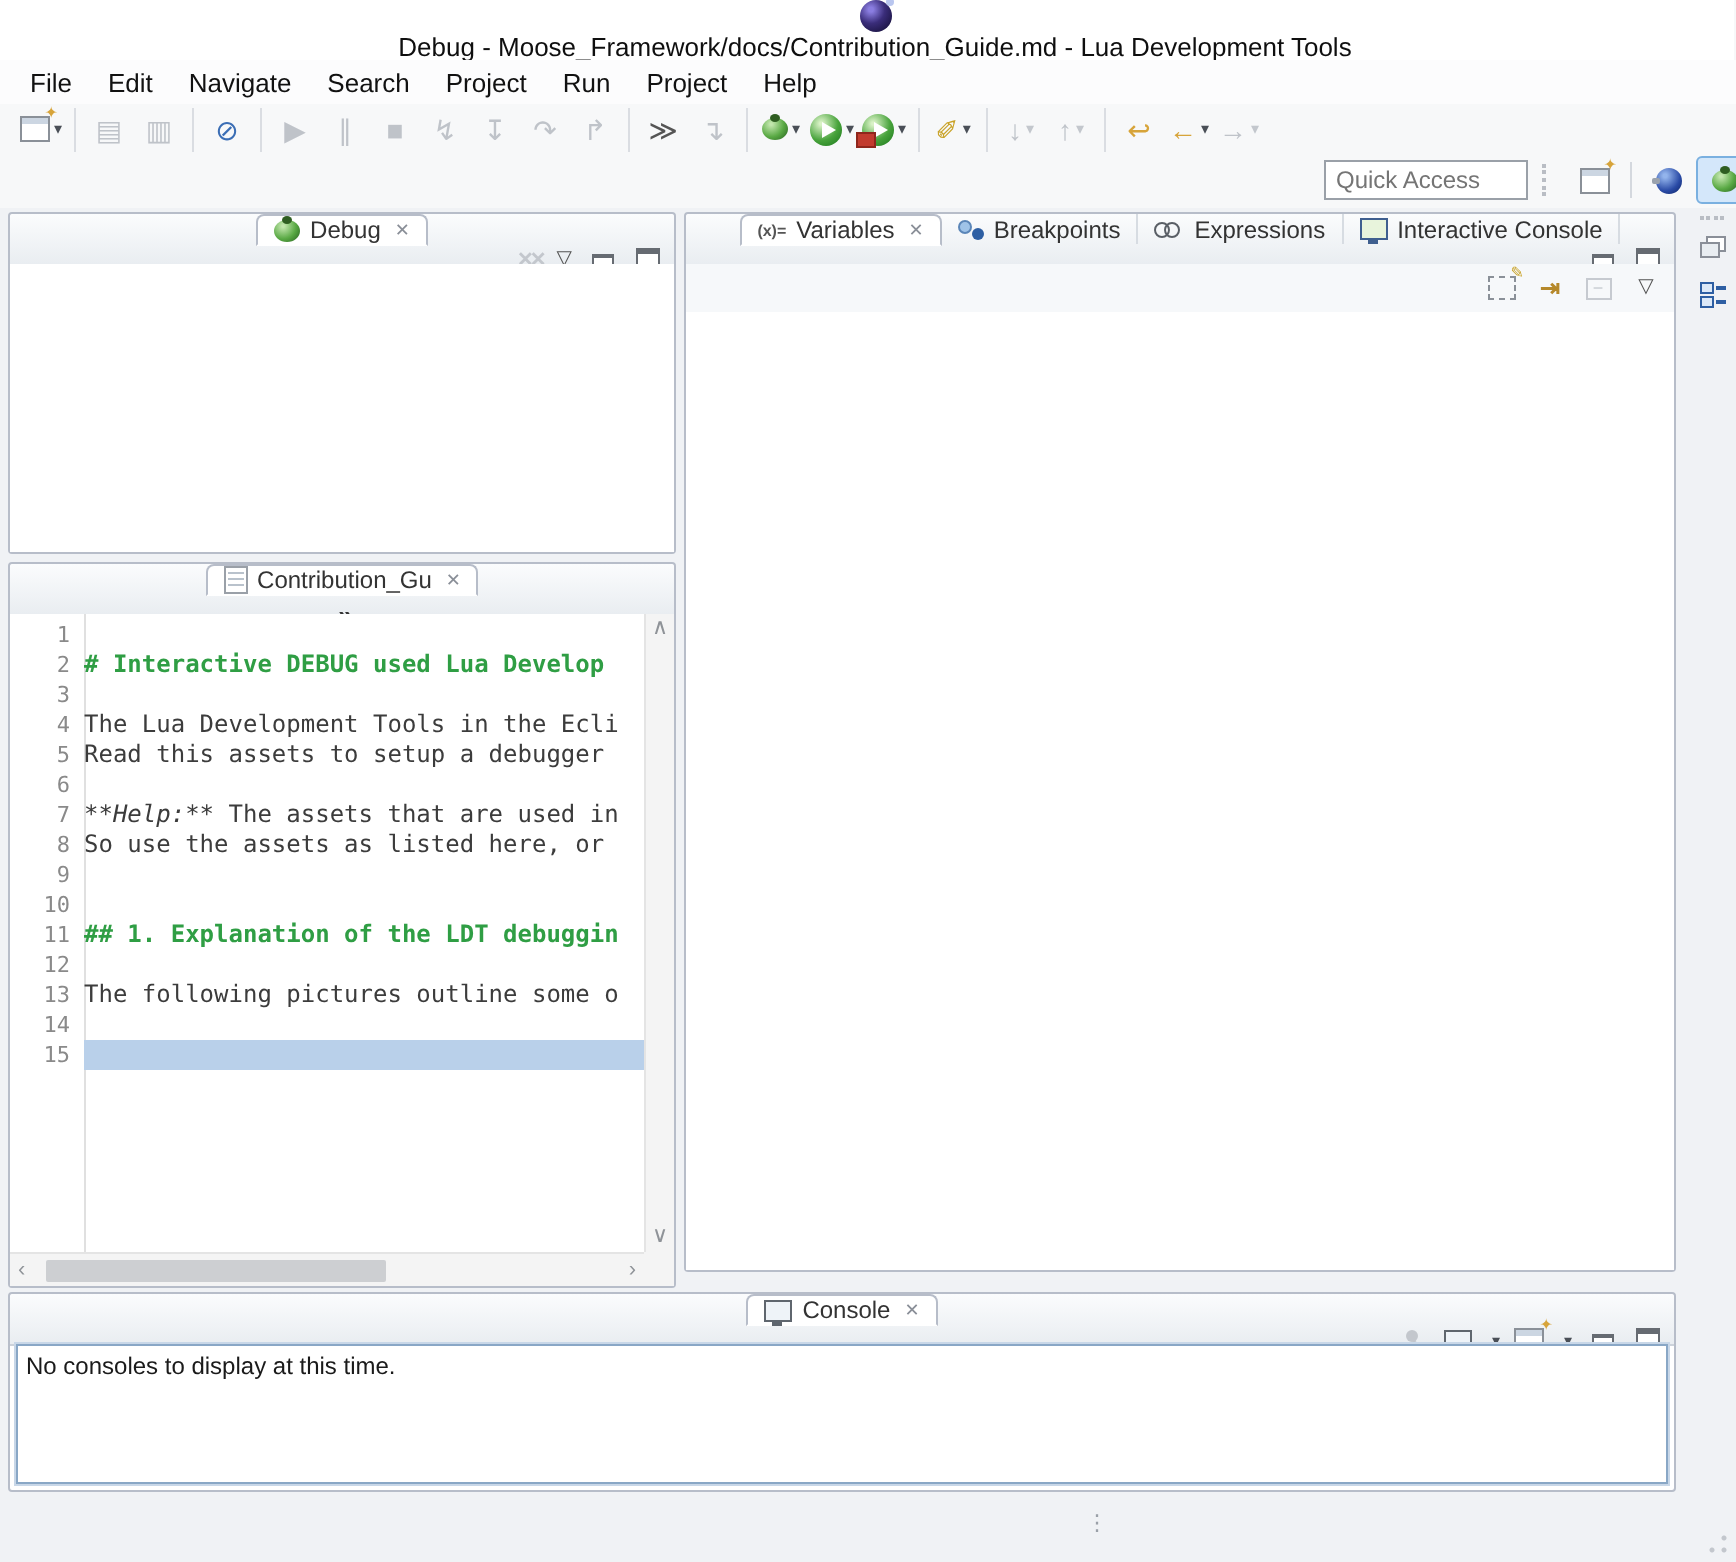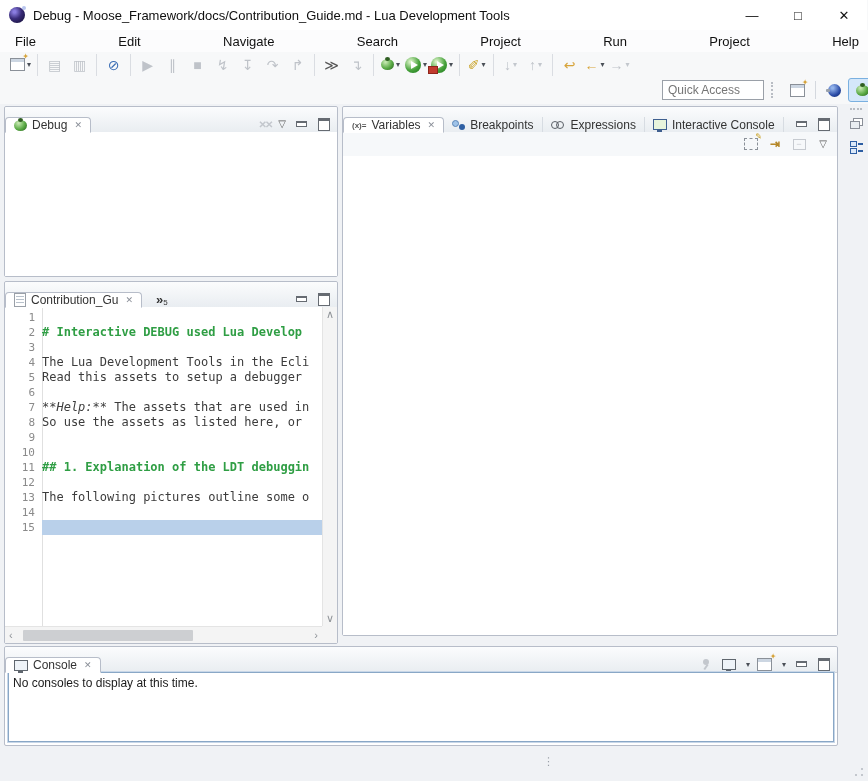--- a/index.html
+++ b/index.html
@@ -1,26 +1,26 @@
 <!DOCTYPE html>
 <html><head>
 <meta charset="utf-8">
 <style>
   html,body{margin:0;padding:0;background:#d9dadc;font-family:"Liberation Sans",sans-serif;}
   #app{position:relative;width:868px;height:781px;background:#f0f2f5;overflow:hidden;-webkit-font-smoothing:antialiased;}
   .topchrome{position:absolute;left:0;top:0;width:868px;height:104px;background:#f7f8f9;}
   
-  .titlebar{position:absolute;left:0;top:0;width:867px;height:30px;background:#ffffff;display:flex;align-items:center;}
+  .titlebar{position:absolute;left:0;top:0;width:867px;height:30px;background:#ffffff;display:flex;align-items:center;flex-direction:column;}
   .app-icon{width:16px;height:16px;margin-left:9px;border-radius:50%;background:radial-gradient(circle at 34% 30%, #8a7de0 8%, #3a2d7a 45%, #1a1340 85%);position:relative;flex:0 0 auto;}
   .app-icon::after{content:"";position:absolute;right:-1px;top:-1px;width:4px;height:4px;border-radius:50%;background:#b9c6ef;}
   .title-text{font-size:13px;color:#0f0f0f;margin-left:8px;white-space:nowrap;}
   .win-controls{margin-left:auto;display:flex;height:30px;}
   .win-btn{width:46px;height:30px;display:flex;align-items:center;justify-content:center;font-size:13px;color:#111;cursor:default;}
   
-  .menubar{position:absolute;left:0;top:30px;width:868px;height:22px;background:#fcfcfd;display:flex;align-items:center;padding-left:6px;box-sizing:border-box;justify-content:space-between;}
+  .menubar{position:absolute;left:0;top:30px;width:868px;height:22px;background:#fcfcfd;display:flex;align-items:center;padding-left:6px;box-sizing:border-box;}
   .menu-item{font-size:13px;color:#111;padding:2px 9px;}
   
   .toolbar{position:absolute;left:0;top:52px;width:868px;height:25px;display:flex;align-items:center;padding-left:4px;box-sizing:border-box;}
   .tb-group{display:flex;align-items:center;padding:0 4px;height:22px;}
   .tb-group.sep{border-left:1px solid #dadde2;}
   .tb-btn{height:22px;min-width:21px;display:flex;align-items:center;justify-content:center;padding:0 2px;border-radius:3px;}
   .tb-btn .g{font-size:14px;line-height:1;color:#4a4f57;}
   .tb-btn.off .g{color:#bfc3c9;}
   .dd{font-size:8px;color:#4a4f57;margin-left:2px;}
   .dd.off{color:#c3c7cd;}
@@ -39,21 +39,21 @@
   
   .toolbar2{position:absolute;left:16px;top:77px;width:868px;height:26px;display:flex;align-items:center;justify-content:flex-end;padding-right:8px;box-sizing:border-box;}
   .qa-input{width:90px;height:16px;border:1px solid #9aa0a8;font-size:12px;padding:1px 5px;color:#4a4a4a;font-family:"Liberation Sans",sans-serif;background:#fff;}
   .dots-v{width:3px;height:16px;margin:0 7px;border-left:2px dotted #b9bdc4;}
   .vline{width:1px;height:18px;background:#d4d8de;margin:0 4px;}
   .persp{display:flex;align-items:center;}
   .persp-btn{width:26px;height:22px;display:flex;align-items:center;justify-content:center;border-radius:3px;border:1px solid transparent;}
   .persp-btn.selected{background:#d4e7fa;border:1px solid #7ab0e0;}
   
   .panel{position:absolute;background:#fff;border:1px solid #b7bdc9;border-radius:2px;box-sizing:border-box;}
-  .panel-header{height:25px;background:linear-gradient(#fbfcfd,#e9edf1);border-bottom:1px solid #ccd2da;display:flex;align-items:flex-end;border-radius:2px 2px 0 0;position:relative;}
+  .panel-header{height:25px;background:linear-gradient(#fbfcfd,#e9edf1);border-bottom:1px solid #ccd2da;display:flex;align-items:center;border-radius:2px 2px 0 0;position:relative;flex-direction:column;}
   .tab{display:flex;align-items:center;padding:0 8px;font-size:12px;color:#333;position:relative;border-right:1px solid #d7dce2;gap:5px;white-space:nowrap;}
   .tab.selected{background:#fff;border:1px solid #b7bdc9;border-bottom:1px solid #fff;border-radius:4px 4px 0 0;margin-bottom:-1px;z-index:2;}
   .tab-close{font-size:9px;color:#8a8f98;margin-left:2px;}
   .chev{display:flex;align-items:flex-start;padding:3px 6px 0 14px;font-size:13px;color:#333;font-weight:bold;}
   .chev sub{font-size:8px;font-weight:normal;margin-top:6px;}
   .hdr-actions{margin-left:auto;display:flex;align-items:center;padding-right:5px;gap:7px;}
   .hbtn{width:16px;height:16px;display:flex;align-items:center;justify-content:center;}
   .ic-min{width:9px;height:3px;background:#fff;border:1px solid #666b72;border-top-width:2px;}
   .ic-max{width:10px;height:9px;background:#fff;border:1px solid #666b72;border-top-width:3px;}
   .g-small{font-size:10px;line-height:1;color:#555;}

